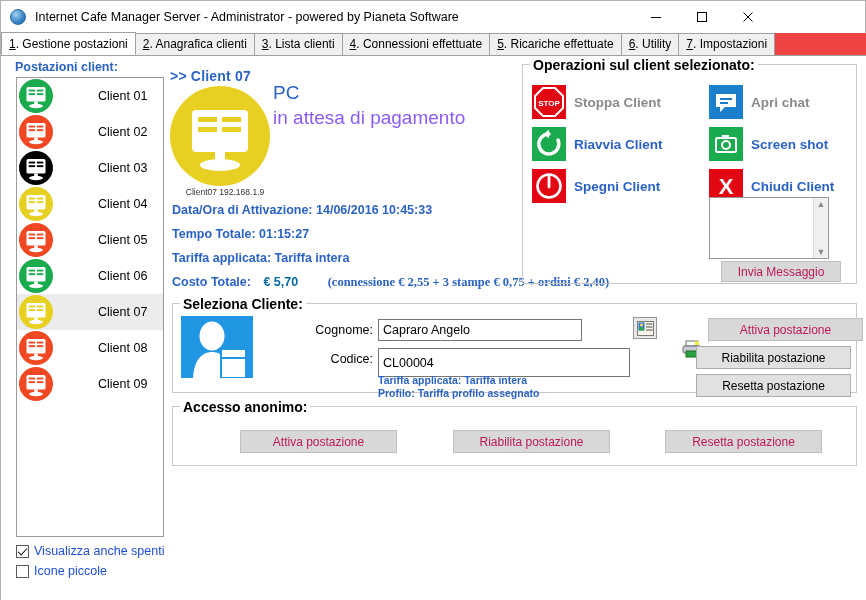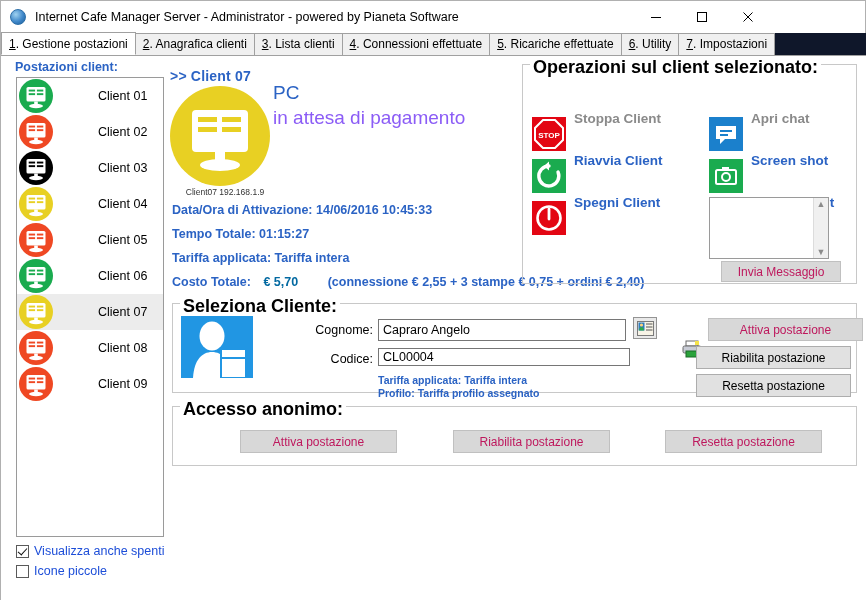--- a/index.html
+++ b/index.html
@@ -37,21 +37,21 @@
     position:absolute;right:0;top:0;height:31px;display:flex;
   }
   .win-btn{
     width:46px;height:31px;display:flex;align-items:center;justify-content:center;
     background:#ffffff;color:#000;font-size:12px;
   }
   .win-btn svg{display:block;}
   
   .tabstrip{
     position:absolute;left:0;top:32px;width:866px;height:23px;
-    background:#0f172a;
+    background:#ef4444;
     border-bottom:1px solid #a0a0a0;
     display:flex;align-items:flex-end;
     box-sizing:border-box;
   }
   .tab{
     height:22px;line-height:21px;
     padding:0 7px;
     font-size:12px;color:#000;
     background:#f0f0f0;
     border:1px solid #a0a0a0;
@@ -133,27 +133,27 @@
     position:absolute;left:5px;font-size:12.5px;font-weight:bold;color:#2b63c4;white-space:nowrap;
   }
   .infoline .red{color:#0369a1;}
   .print-icon{position:absolute;left:515px;top:284px;width:20px;height:18px;}
   
   .gb{
     position:absolute;border:1px solid #c8c8c8;box-sizing:border-box;
   }
   .gb > .gb-title{
     position:absolute;top:-8px;left:7px;background:#ffffff;padding:0 3px;
-    font-size:18px;font-weight:bold;color:#000;white-space:nowrap;
+    font-size:14px;font-weight:bold;color:#000;white-space:nowrap;
   }
   
   .op{
     position:absolute;display:flex;align-items:center;
   }
-  .op-ico{width:34px;height:34px;flex:0 0 auto;margin-top:32px;}
+  .op-ico{width:34px;height:34px;flex:0 0 auto;}
   .op-lbl{font-size:13.5px;font-weight:bold;margin-left:8px;white-space:nowrap;}
   .op-lbl.blue{color:#2b63c4;}
   .op-lbl.gray{color:#8a8a8a;}
   .msgbox{
     position:absolute;left:186px;top:132px;width:120px;height:62px;
     border:1px solid #9a9a9a;background:#fff;box-sizing:border-box;
     display:flex;
   }
   .msgbox .area{flex:1;}
   .msgbox .sb{
@@ -405,21 +405,21 @@
         <span>Tempo Totale:</span>
         <span>01:15:27</span>
       </div>
       <div class="infoline" style="top:195px;">
         <span>Tariffa applicata:</span>
         <span>Tariffa intera</span>
       </div>
       <div class="infoline" style="top:219px;">
         <span>Costo Totale:</span>
         <span class="red" style="margin-left:9px;">€ 5,70</span>
-        <span style="margin-left:26px;">(connessione € 2,55 + 3 stampe € 0,75 + ordini € 2,40)</span>
+        <span style="margin-left:26px;font-family:Liberation Serif, serif;">(connessione € 2,55 + 3 stampe € 0,75 + ordini € 2,40)</span>
       </div>
       <div class="print-icon">
         <svg width="20" height="18" viewBox="0 0 20 18">
           <rect x="4" y="1" width="12" height="5" fill="#fff" stroke="#6b6b6b" stroke-width="1"></rect>
           <rect x="1" y="6" width="18" height="7" rx="1.5" fill="#c9ccd6" stroke="#6b6b6b" stroke-width="1"></rect>
           <rect x="4" y="11" width="12" height="6" fill="#2aa23b" stroke="#1b6b28" stroke-width="1"></rect>
           <rect x="13" y="1" width="4" height="4" fill="#f5e34a"></rect>
         </svg>
       </div>
 
@@ -511,35 +511,35 @@
           <svg width="72" height="62" viewBox="0 0 72 62">
             <rect width="72" height="62" fill="#2196e3"></rect>
             <ellipse cx="31" cy="20" rx="12.5" ry="14.5" fill="#ffffff"></ellipse>
             <path d="M12 62 C13 44 21 36 31 36 C41 36 49 44 50 62 Z" fill="#ffffff"></path>
             <rect x="40" y="33" width="25" height="29" fill="#ffffff" stroke="#2196e3" stroke-width="2"></rect>
             <line x1="40" y1="42" x2="65" y2="42" stroke="#2196e3" stroke-width="2"></line>
           </svg>
         </div>
 
         <div class="fld-label" style="left:110px;top:19px;width:90px;">Cognome:</div>
-        <div class="fld" style="left:205px;top:15px;width:248px;height:22px;">Capraro Angelo</div>
+        <div class="fld" style="left:205px;top:15px;width:204px;height:22px;">Capraro Angelo</div>
         <div class="card-btn">
           <svg width="17" height="15" viewBox="0 0 17 15">
             <rect x="0.5" y="0.5" width="16" height="14" fill="#f7f3e6" stroke="#7a7a7a"></rect>
             <rect x="1.5" y="1.5" width="6" height="8" fill="#2f7dbf"></rect>
             <circle cx="4.5" cy="4" r="1.6" fill="#ffd27a"></circle>
             <path d="M2 9.5 C2.3 7 3.2 6 4.5 6 C5.8 6 6.7 7 7 9.5 Z" fill="#2faa4a"></path>
             <line x1="9" y1="3" x2="15.5" y2="3" stroke="#555" stroke-width="1"></line>
             <line x1="9" y1="6" x2="15.5" y2="6" stroke="#555" stroke-width="1"></line>
             <line x1="9" y1="9" x2="15.5" y2="9" stroke="#555" stroke-width="1"></line>
           </svg>
         </div>
 
         <div class="fld-label" style="left:110px;top:48px;width:90px;">Codice:</div>
-        <div class="fld" style="left:205px;top:44px;width:252px;height:18px;">CL00004</div>
+        <div class="fld" style="left:205px;top:44px;width:252px;height:29px;">CL00004</div>
 
         <div class="small-blue" style="left:205px;top:70px;">Tariffa applicata: Tariffa intera</div>
         <div class="small-blue" style="left:205px;top:83px;">Profilo: Tariffa profilo assegnato</div>
 
         <div class="btn disabled" style="position:absolute;left:523px;top:14px;width:155px;height:23px;">Attiva postazione</div>
         <div class="btn" style="position:absolute;left:523px;top:42px;width:155px;height:23px;">Riabilita postazione</div>
         <div class="btn" style="position:absolute;left:523px;top:70px;width:155px;height:23px;">Resetta postazione</div>
       </div>
 
       <div class="gb" style="left:5px;top:350px;width:685px;height:60px;">

